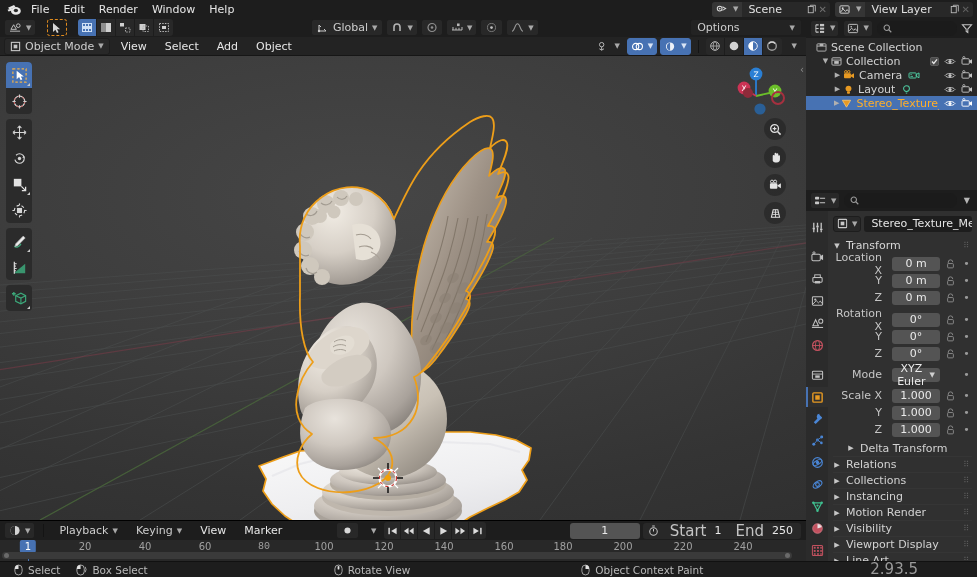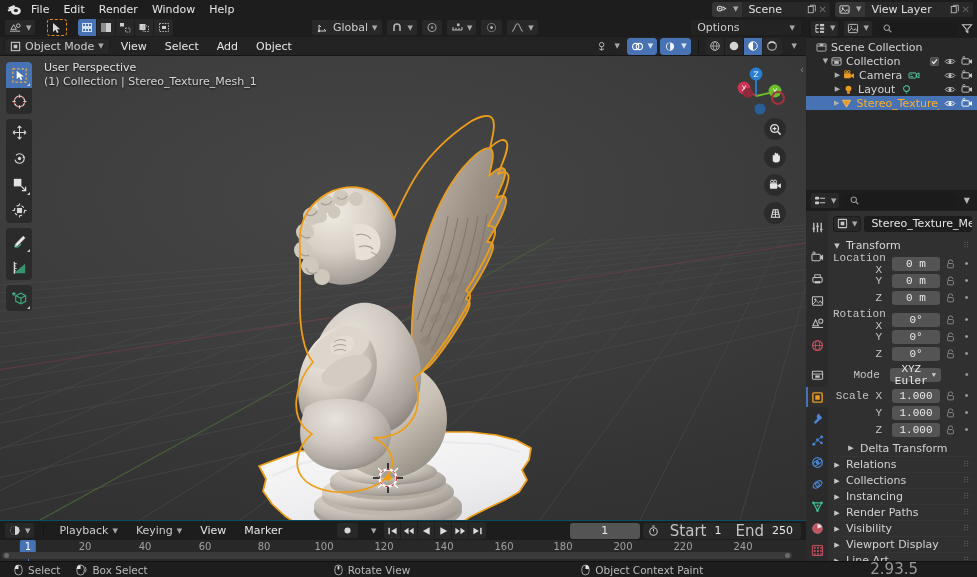--- a/index.html
+++ b/index.html
@@ -1,21 +1,21 @@
 <!DOCTYPE html>
 <html><head>
 <meta charset="utf-8">
 <style>
   * { margin:0; padding:0; box-sizing:border-box; }
   html,body{ width:977px; height:577px; overflow:hidden; background:#1d1d1d; }
   body{
     font-family:"DejaVu Sans","Liberation Sans",sans-serif;
     font-size:11px; color:#dcdcdc; -webkit-font-smoothing:antialiased;
   }
-  #app{ position:relative; width:928px; height:577px; background:#0c4a6e; }
+  #app{ position:relative; width:928px; height:577px; background:#000000; }
 
   
   .row{ display:flex; align-items:center; }
   .btn{
     background:#282828; border:1px solid #1d1d1d; border-radius:3px;
     height:17px; display:flex; align-items:center; padding:0 6px;
     color:#cdcdcd; font-size:11px; white-space:nowrap; cursor:default;
   }
   .btn.dark{ background:#232323;gap:46px; }
   .btn.flat{ background:transparent; border-color:transparent; }
@@ -198,21 +198,21 @@
   .objfield{
     flex:1; height:16px; background:#1d1d1d; border-radius:3px; display:flex; align-items:center;
     padding:0 7px; color:#e4e4e4; font-size:11px; overflow:hidden; white-space:nowrap;
   }
   .panelhead{
     height:17px; display:flex; align-items:center; gap:5px; color:#d6d6d6; font-size:11px;
     position:relative;
   }
   .tri{ font-size:7px; color:#c6c6c6; width:8px; text-align:center; }
   .grip{ position:absolute; right:2px; color:#5a5a5a; font-size:8px; letter-spacing:1px; }
-  .prow{ display:flex; align-items:center; height:15px; margin-bottom:2px; gap:5px;font-family:Liberation Mono, monospace; }
+  .prow{ display:flex; align-items:center; height:15px; margin-bottom:2px; gap:5px; }
   .plabel{ width:54px; text-align:right; color:#c5c5c5; font-size:11px; padding-right:5px; }
   .pval{
     flex:1; height:14px; background:#545454; border-radius:3px; display:flex; align-items:center;
     justify-content:center; color:#eaeaea; font-size:11px;
   }
   .pval.drop{ justify-content:space-between; padding:0 5px; }
   .lock{ width:11px; display:flex; justify-content:center; color:#9a9a9a; }
   .anim{ width:11px; display:flex; justify-content:center; color:#9a9a9a; font-size:11px; }
   .subpanel{
     height:16px; display:flex; align-items:center; gap:5px; color:#d2d2d2; font-size:11px;
@@ -677,24 +677,20 @@
 
       <g transform="translate(388,422)">
         <circle r="8.5" fill="none" stroke="#ffffff" stroke-width="2.4"></circle>
         <circle r="8.5" fill="none" stroke="#c9342f" stroke-width="1.2" stroke-dasharray="3.2,3.2"></circle>
         <circle r="3" fill="#f2a007"></circle>
         <path d="M0 -15 V-9 M0 9 V15 M-15 0 H-9 M9 0 H15" stroke="#101010" stroke-width="1.5"></path>
         <path d="M-10 -10 L-6 -6 M10 -10 L6 -6 M-10 10 L-6 6 M10 10 L6 6" stroke="#ffffff" stroke-width="1.2"></path>
       </g>
     </svg>
 
-    <div class="vptext">
-      <div>User Perspective</div>
-      <div class="l2">(1) Collection | Stereo_Texture_Mesh_1</div>
-    </div>
 
     <div id="lefttools">
       <div class="toolgrp">
         <div class="toolbtn sel">
           <svg width="17" height="17" viewBox="0 0 18 18">
             <rect x="2" y="2" width="14" height="14" fill="none" stroke="#f0b14a" stroke-width="1.3" stroke-dasharray="2.6,2"></rect>
             <path d="M6 4 L6 13 L8.6 10.7 L10.3 14 L12 13.1 L10.3 10 L13.6 10 Z" fill="#ffffff"></path>
           </svg>
           <div class="corner"></div>
         </div>
@@ -894,21 +890,21 @@
         <span class="val">250</span>
       </div>
     </div>
   </div>
 
   <div id="tlbody">
     <div class="tlruler" id="tlticks">
         <div class="tltick" style="left: 85px;">20</div>
         <div class="tltick" style="left: 145px;">40</div>
         <div class="tltick" style="left: 205px;">60</div>
-        <div class="tltick" style="left: 264px;">80</div>
+        <div class="tltick" style="left: 264px; font-family: Liberation Mono, monospace;">80</div>
         <div class="tltick" style="left: 324px;">100</div>
         <div class="tltick" style="left: 384px;">120</div>
         <div class="tltick" style="left: 444px;">140</div>
         <div class="tltick" style="left: 504px;">160</div>
         <div class="tltick" style="left: 563px;">180</div>
         <div class="tltick" style="left: 623px;">200</div>
         <div class="tltick" style="left: 683px;">220</div>
         <div class="tltick" style="left: 743px;">240</div>
       </div>
     <div class="playline" id="playline" style="left: 28px;"></div>
@@ -1426,21 +1422,21 @@
         <span>Collections</span>
         <span class="grip">⠿</span>
       </div>
       <div class="closedpanel">
         <span class="tri">▶</span>
         <span>Instancing</span>
         <span class="grip">⠿</span>
       </div>
       <div class="closedpanel">
         <span class="tri">▶</span>
-        <span>Render Paths</span>
+        <span>Motion Render</span>
         <span class="grip">⠿</span>
       </div>
       <div class="closedpanel">
         <span class="tri">▶</span>
         <span>Visibility</span>
         <span class="grip">⠿</span>
       </div>
       <div class="closedpanel">
         <span class="tri">▶</span>
         <span>Viewport Display</span>

